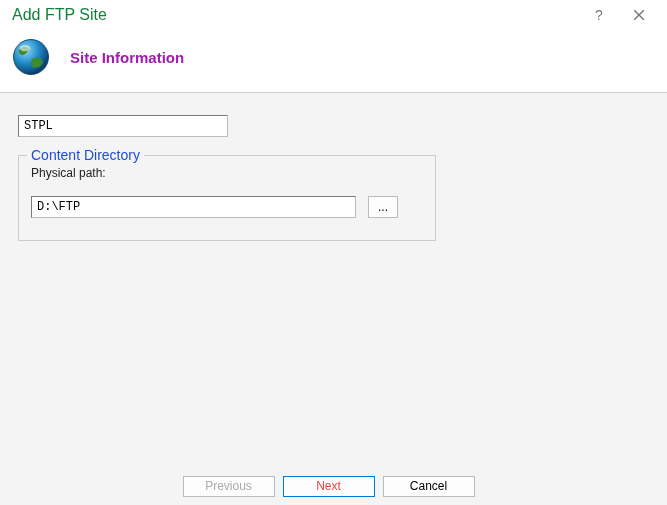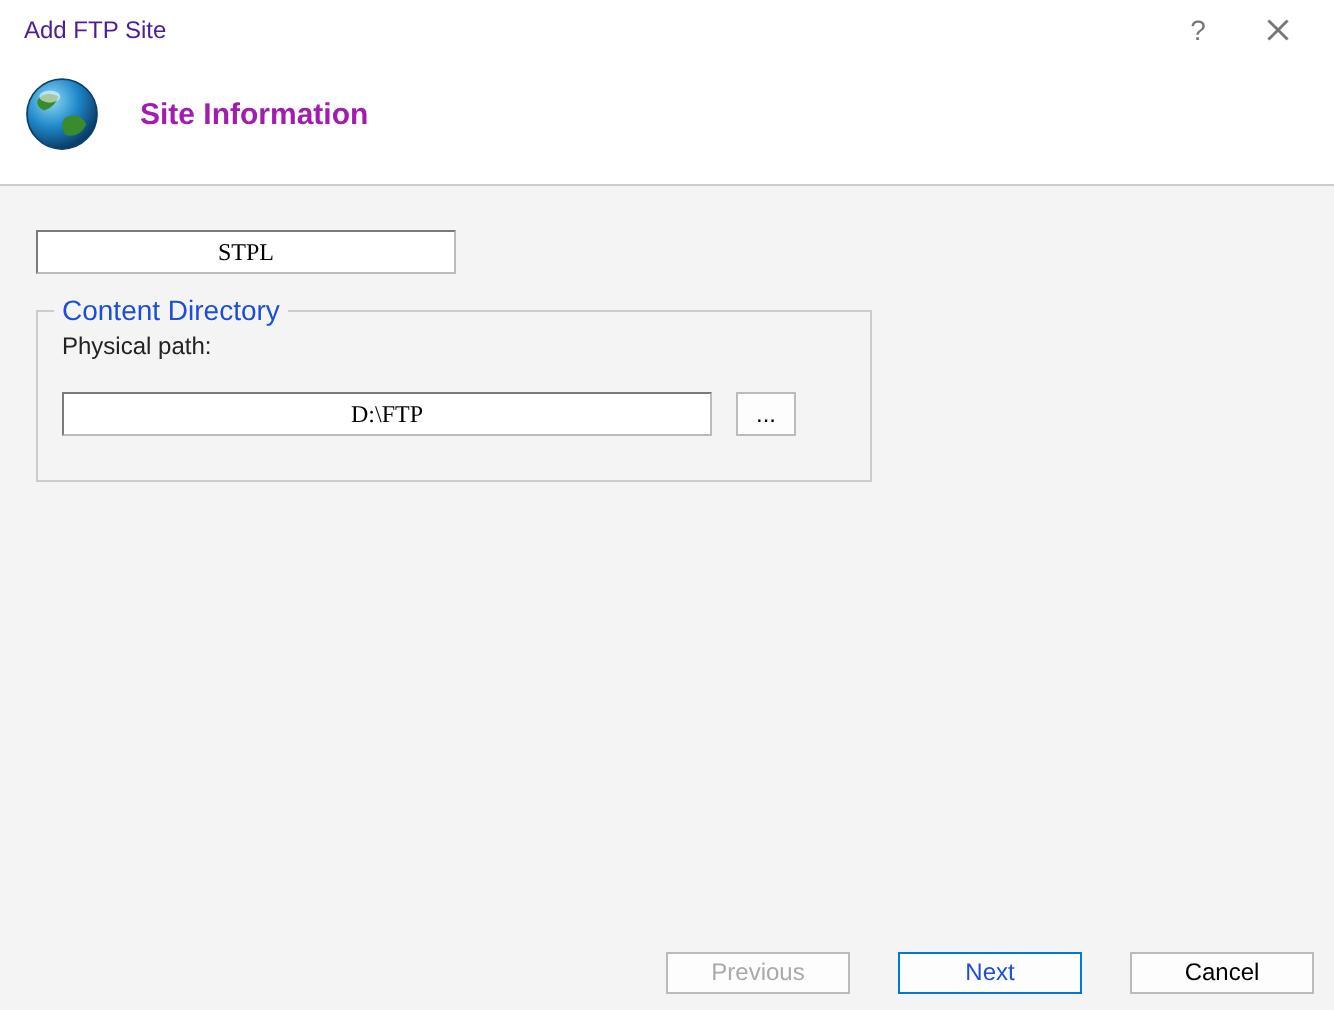--- a/index.html
+++ b/index.html
@@ -17,22 +17,22 @@
       position: relative;
     }
     .titlebar {
       height: 30px;
       display: flex;
       align-items: center;
       padding: 0 8px 0 12px;
       background: #ffffff;
     }
     .titlebar-title {
-      color: #4c1d95;
-      font-size: 12px;
+      color: #15803d;
+      font-size: 16px;
       flex: 1;
     }
     .titlebar-btn {
       width: 40px;
       height: 28px;
       display: flex;
       align-items: center;
       justify-content: center;
       color: #666;
       font-size: 14px;
@@ -76,25 +76,24 @@
     .text-input {
       width: 210px;
       height: 22px;
       border: 1px solid #888;
       border-right-color: #bbb;
       border-bottom-color: #bbb;
       border-top-color: #7a7a7a;
       border-left-color: #7a7a7a;
       background: #fff;
       padding: 2px 5px;
-      font-family: Liberation Serif, serif;
+      font-family: Liberation Mono, monospace;
       font-size: 12px;
       color: #000;
       outline: none;
-      text-align: center;
     }
     .text-input-wide {
       width: 325px;
     }
     .fieldset {
       margin-top: 18px;
       border: 1px solid #ccc;
       padding: 10px 12px 22px 12px;
       width: 418px;
       position: relative;
@@ -127,42 +126,42 @@
       justify-content: center;
       color: #000;
     }
     .footer {
       position: absolute;
       bottom: 0;
       left: 0;
       right: 0;
       height: 30px;
       display: flex;
-      justify-content: flex-end;
-      align-items: center;
-      gap: 24px;
+      justify-content: center;
+      align-items: center;
+      gap: 8px;
       padding: 0 10px 8px 0;
       background: #f4f4f4;
     }
     .wizard-button {
       width: 92px;
       height: 21px;
       font-family: inherit;
       font-size: 12px;
       border: 1px solid #bbb;
       background: #fdfdfd;
       cursor: pointer;
     }
     .wizard-button.disabled {
       color: #aaa;
       cursor: default;
     }
     .wizard-button.default {
       border: 1px solid #0078d7;
-      color: #1d4ed8;
+      color: #ef4444;
     }
   </style>
 </head>
 <body>
 
 <div class="titlebar">
   <span class="titlebar-title">Add FTP Site</span>
   <div class="titlebar-btn">
     <span style="font-size:14px;color:#777;">?</span>
   </div>

